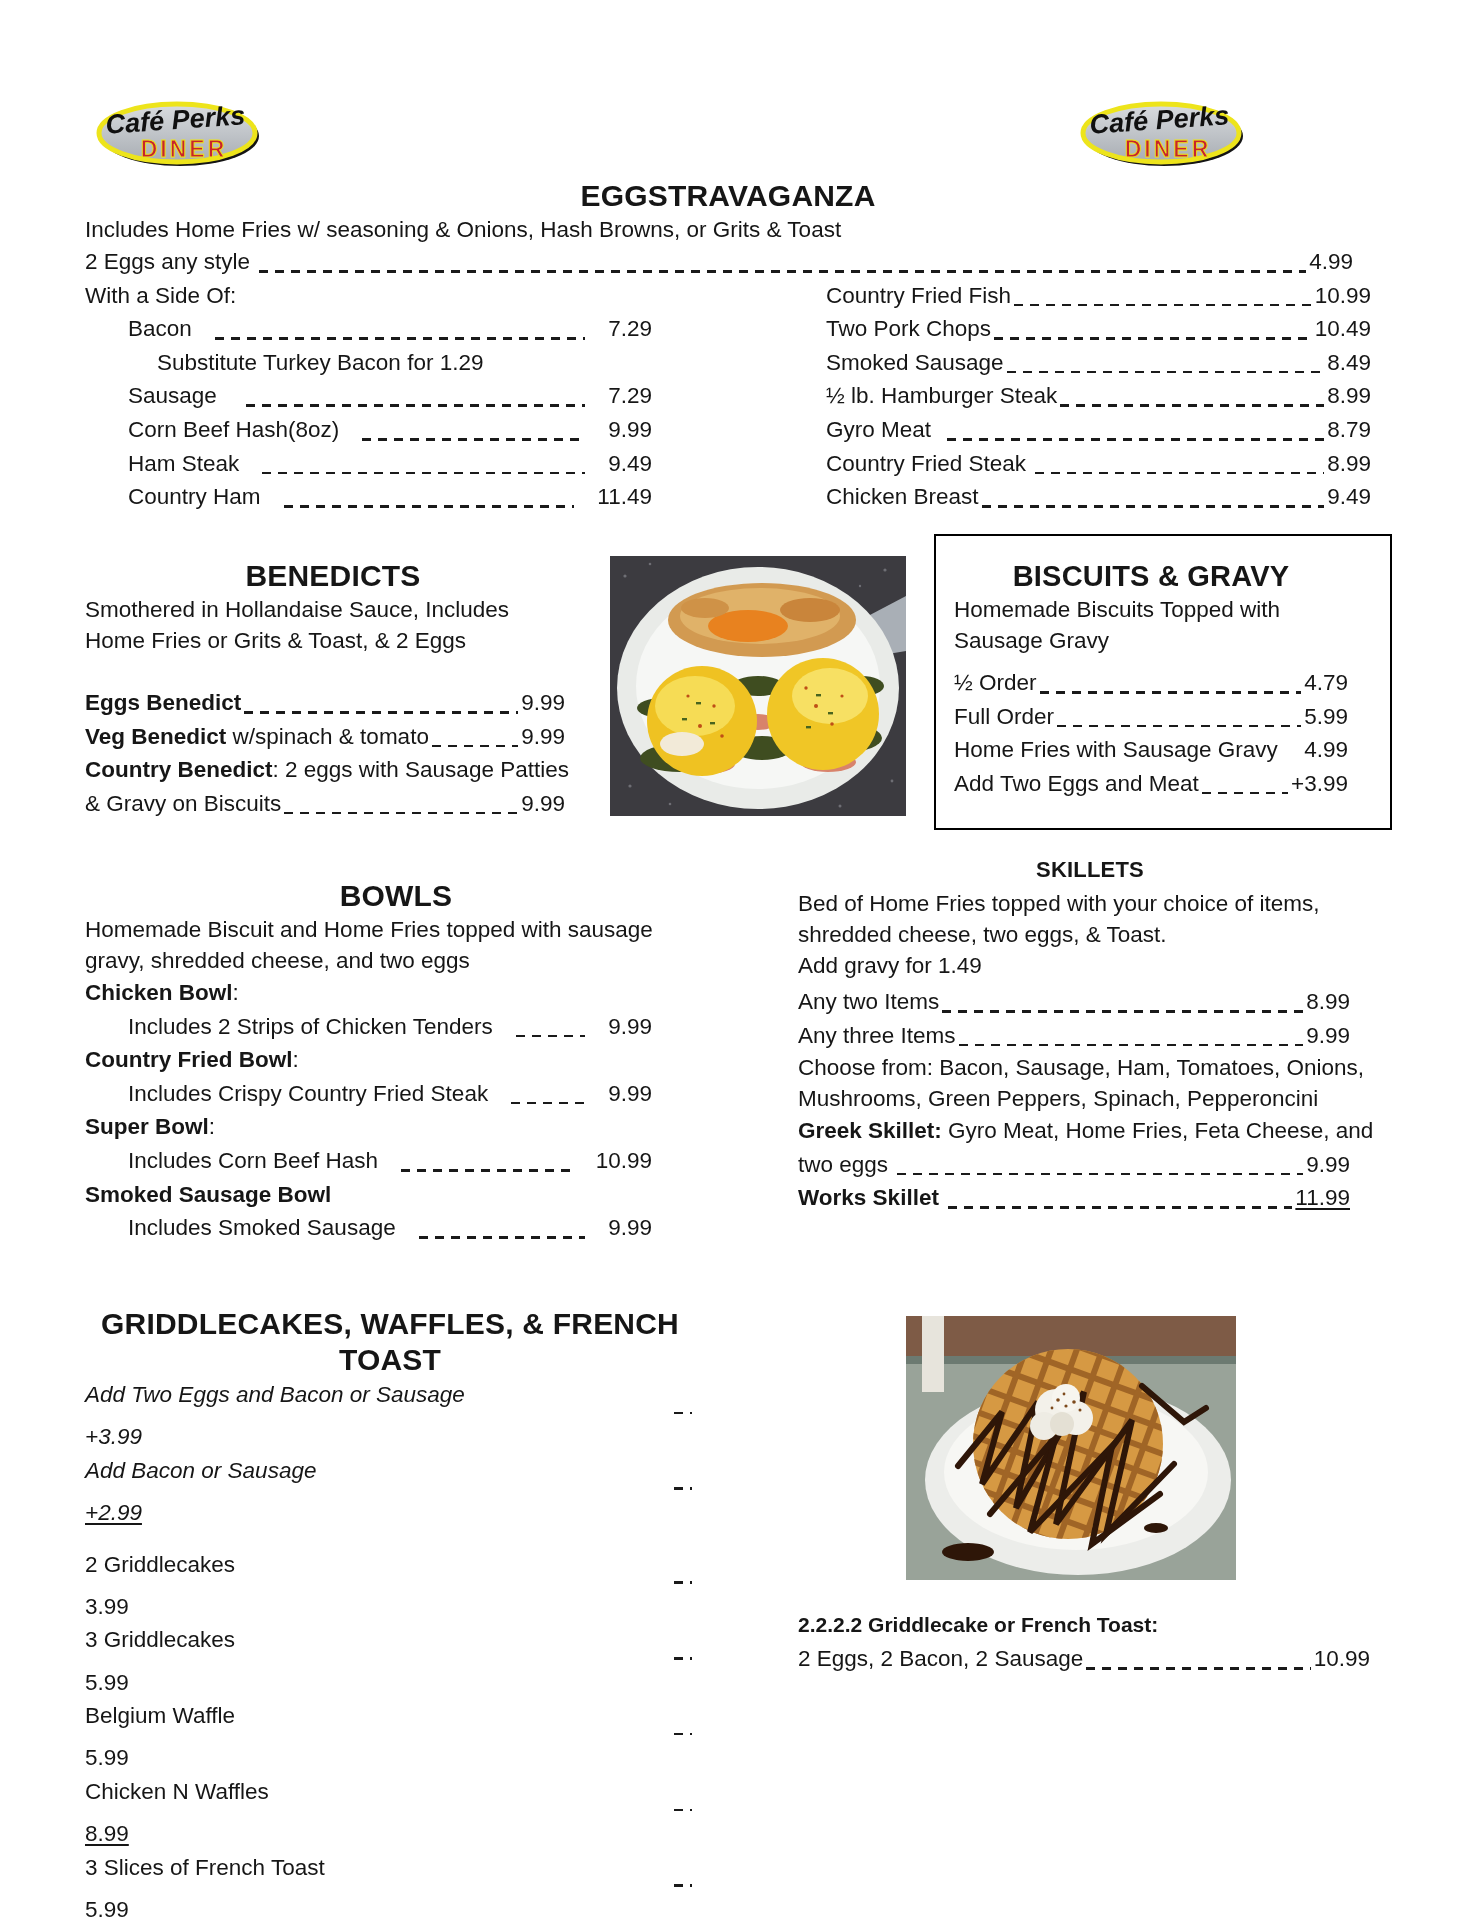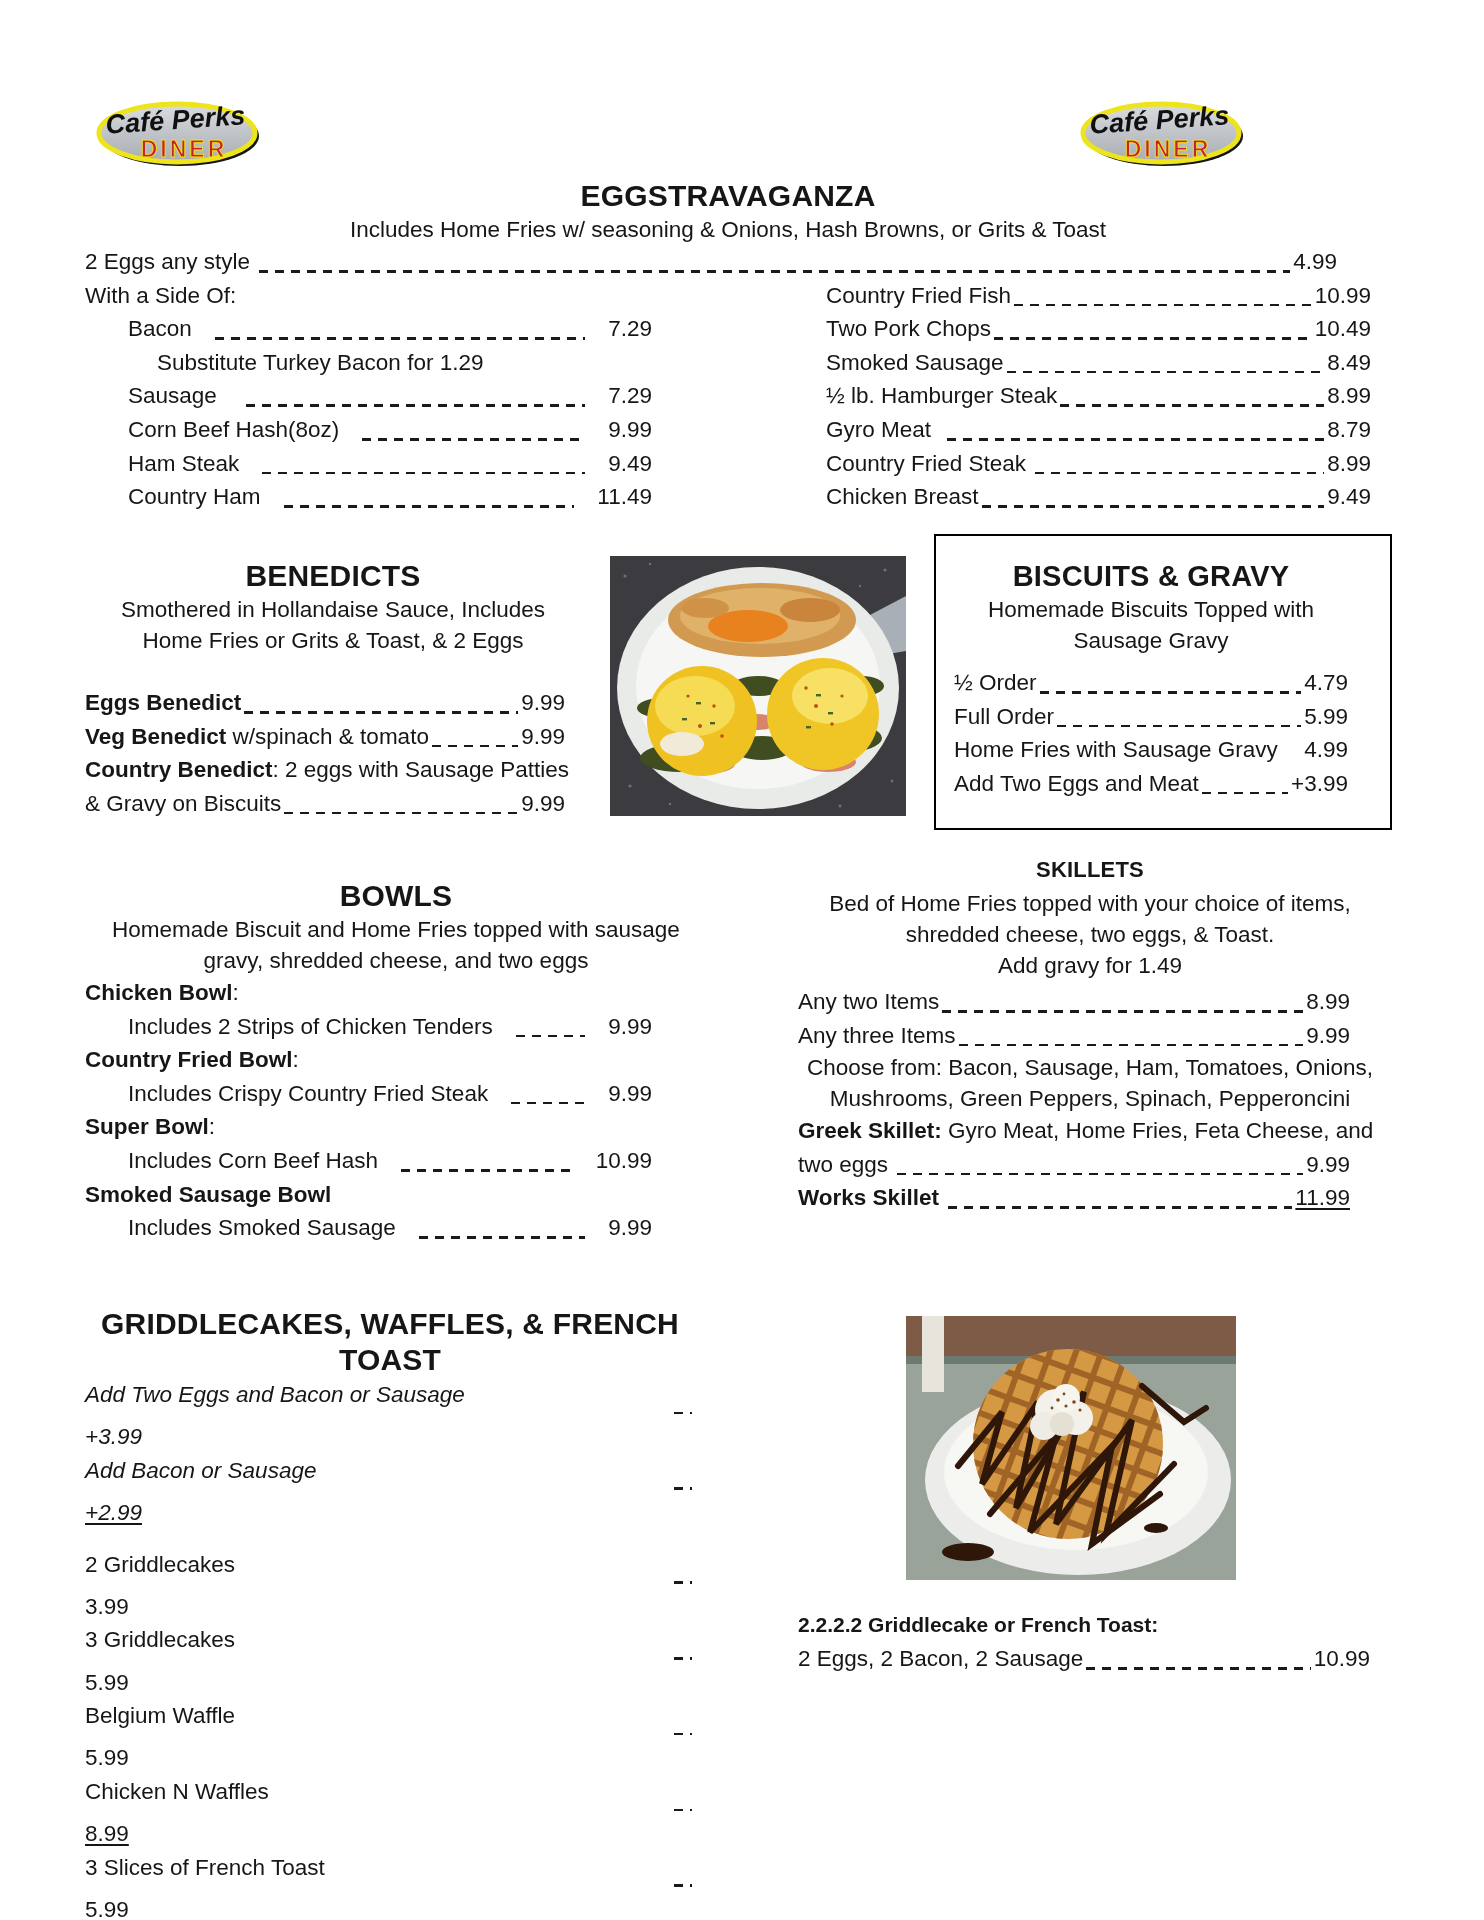--- a/index.html
+++ b/index.html
@@ -1,37 +1,37 @@
 <!DOCTYPE html>
 <html><head>
 <meta charset="utf-8">
 <style>
   html,body{margin:0;padding:0;background:#ffffff;}
   .page{position:relative;width:1484px;height:1920px;background:#ffffff;overflow:hidden;
         font-family:"Liberation Sans",sans-serif;color:#161616;}
   .abs{position:absolute;}
   .sec-title{font-size:30px;font-weight:bold;text-align:center;line-height:36px;letter-spacing:.2px;}
-  .sub{font-size:22.5px;text-align:center;line-height:31px;}
+  .sub{font-size:22.5px;line-height:31px;}
   .row{display:flex;align-items:baseline;font-size:22.5px;line-height:33.6px;}
   .nm,.pr{white-space:pre;}
   .b{font-weight:bold;}
   .i{font-style:italic;}
   .u{text-decoration:underline;text-decoration-thickness:2px;text-underline-offset:3px;}
   .leader{flex:1 1 auto;min-width:18px;height:2.6px;align-self:flex-end;margin:0 3px 6px 3px;
           background:repeating-linear-gradient(90deg,#1a1a1a 0 9px,transparent 9px 16px);}
   .leader.noline{background:none;}
   .ind1{padding-left:43px;gap:20px;}
   .ind2{padding-left:72px;}
   .cols{display:flex;justify-content:space-between;}
   .colL{width:567px;}
   .colR{width:545px;}
   .spacer18{height:18px;}
   .spacer30{height:30px;}
   #egg-sec{left:85px;top:178px;width:1286px;}
-  #egg-lead{margin-right:34px;align-items:flex-end;}
+  #egg-lead{margin-right:18px;align-items:flex-end;}
   #logo-l{left:96px;top:98px;width:164px;height:70px;}
   #logo-r{left:1080px;top:98px;width:164px;height:70px;}
   #ben-sec{left:85px;top:558px;width:496px;}
   #ben-sec .row{margin-right:16px;}
   #ben-photo{left:610px;top:556px;width:296px;height:260px;}
   #bg-box{left:934px;top:534px;width:458px;height:296px;border:2.5px solid #000;box-sizing:border-box;
           padding:22px 42px 0 18px;}
   #bg-rows{margin-top:10px;}
   #bowl-sec{left:85px;top:878px;width:622px;}
   #bowl-sec .row{margin-right:55px;}

